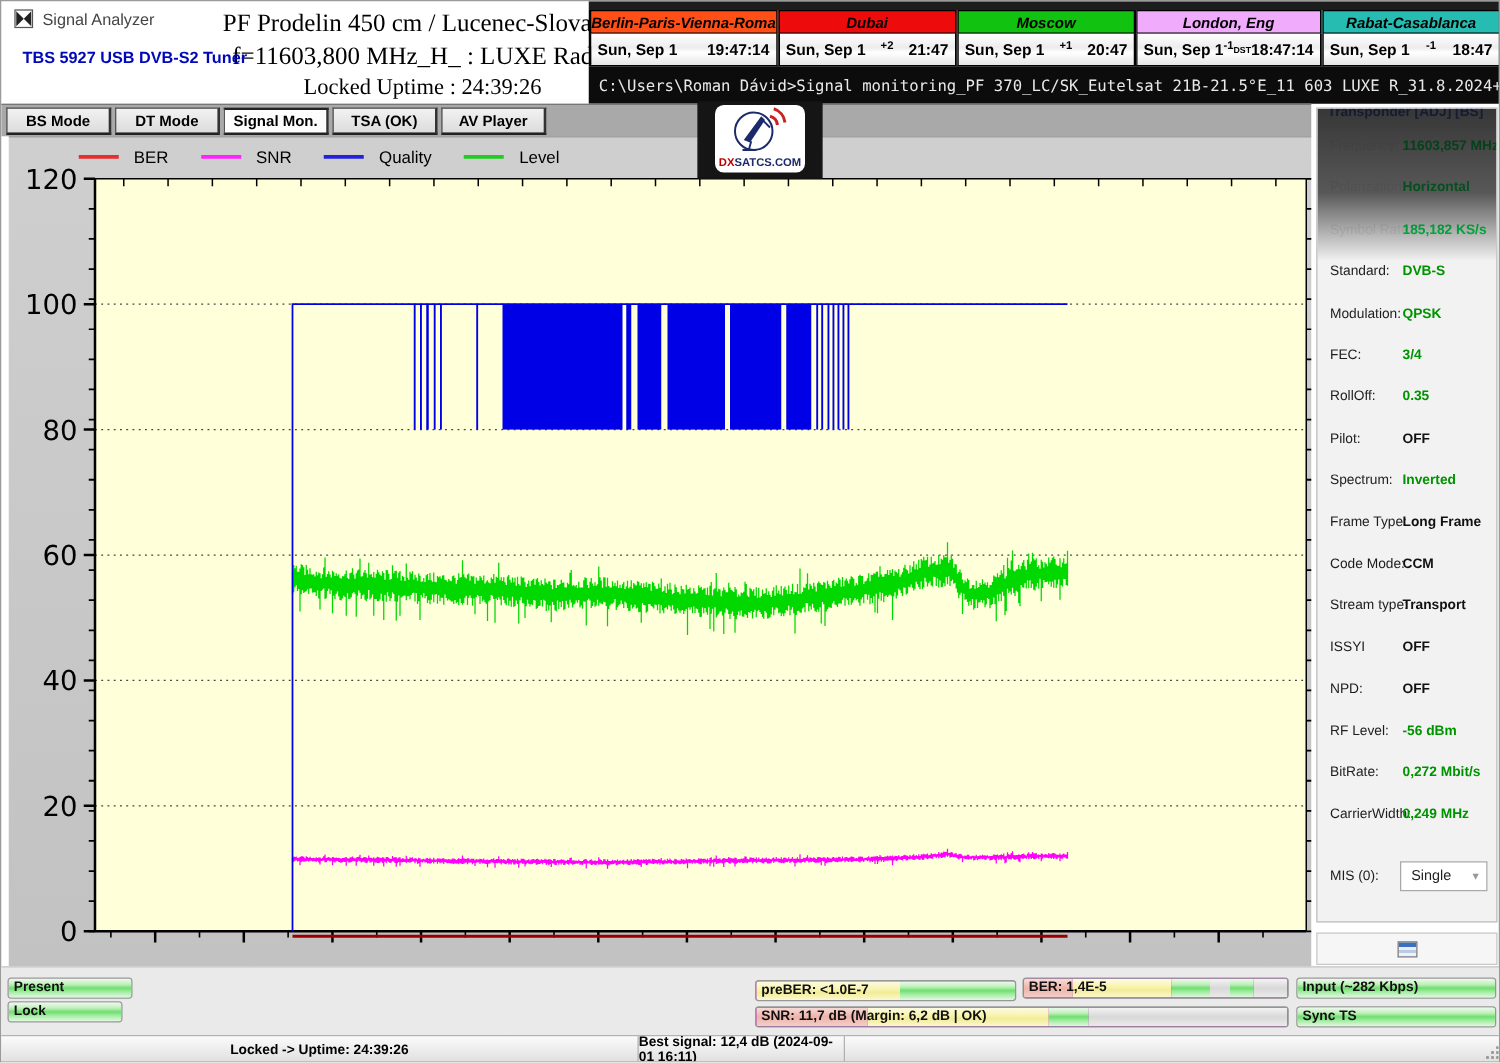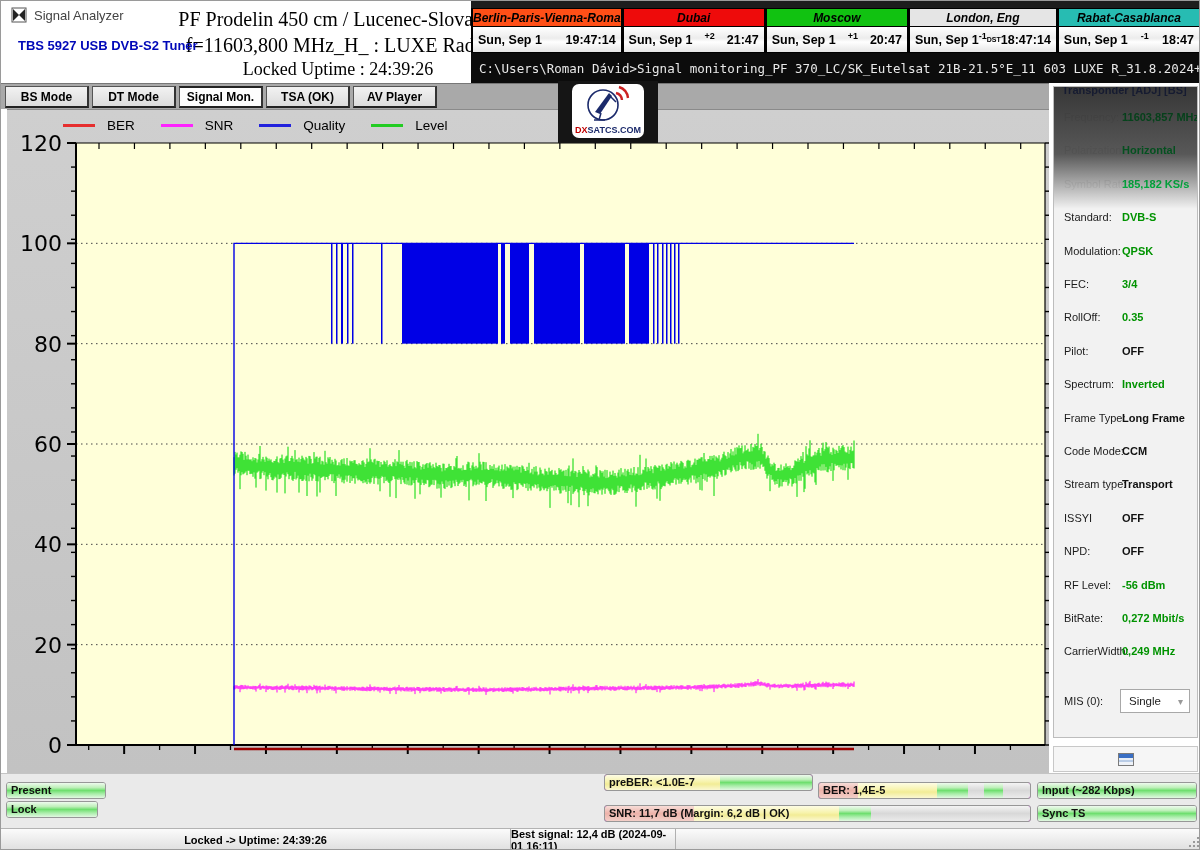--- a/index.html
+++ b/index.html
@@ -139,21 +139,21 @@
       </div>
       <div class="clock-col">
         <div class="clock-city" style="background: rgb(17, 194, 17);">Moscow</div>
         <div class="clock-time">
           <span class="clock-date">Sun, Sep 1</span>
           <span class="clock-off">+1</span>
           <span class="clock-hms">20:47</span>
         </div>
       </div>
       <div class="clock-col">
-        <div class="clock-city" style="background: #e5e5e5;">London, Eng</div>
+        <div class="clock-city" style="background: #f0abfc;">London, Eng</div>
         <div class="clock-time">
           <span class="clock-date">Sun, Sep 1</span>
           <span class="clock-off">-1<span class="note">DST</span></span>
           <span class="clock-hms">18:47:14</span>
         </div>
       </div>
       <div class="clock-col">
         <div class="clock-city" style="background: rgb(39, 188, 178);">Rabat-Casablanca</div>
         <div class="clock-time">
           <span class="clock-date">Sun, Sep 1</span>
@@ -448,21 +448,21 @@
 
   <div id="right-button">
     <div id="grid-icon"></div>
   </div>
 
   <div id="meter-strip">
       <div class="meter" style="left: 5px; top: 8px; width: 100px;">
         <div class="seg seg-green" style="width: 100%;"></div>
         <span class="m-label">Present</span>
       </div>
-      <div class="meter" style="left: 603px; top: 0; width: 209px;">
+      <div class="meter" style="left: 603px; top: 10px; width: 209px;">
         <div class="seg seg-yellow" style="width: 55.5%;"></div>
         <div class="seg seg-green" style="width: 44.5%;"></div>
         <span class="m-label">preBER: &lt;1.0E-7</span>
       </div>
       <div class="meter" style="left: 817px; top: 8px; width: 213px;">
         <div class="seg seg-pink" style="width: 18.5%;"></div>
         <div class="seg seg-yellow" style="width: 37.5%;"></div>
         <div class="seg seg-green" style="width: 14.5%;"></div>
         <div class="seg seg-gray" style="width: 7.5%;"></div>
         <div class="seg seg-green" style="width: 9%;"></div>

